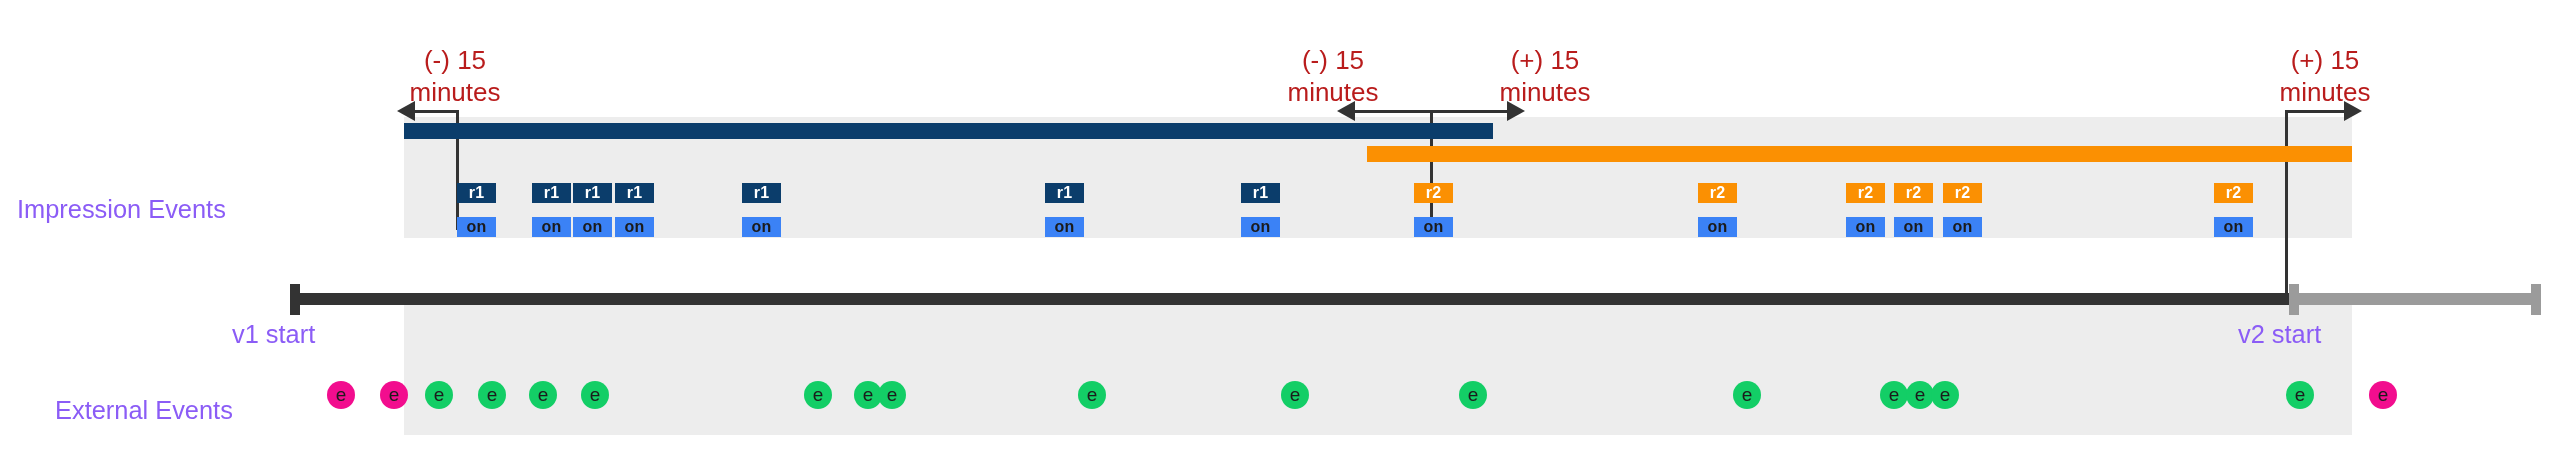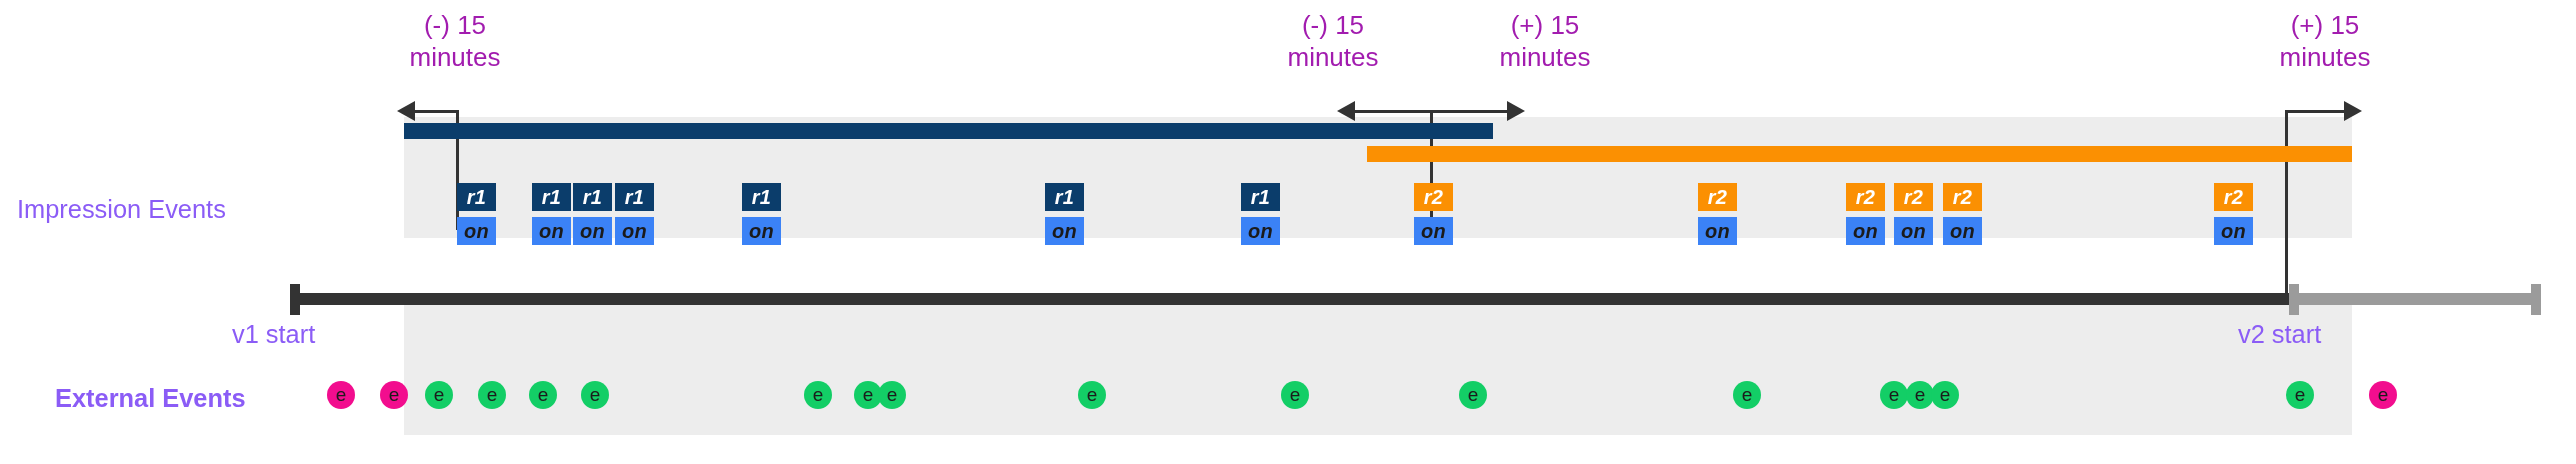--- a/index.html
+++ b/index.html
@@ -3,27 +3,27 @@
 <meta charset="utf-8">
 <style>
   html,body{margin:0;padding:0;background:#ffffff;}
   body{width:2576px;height:464px;overflow:hidden;font-family:"Liberation Sans",sans-serif;}
   #stage{position:relative;width:2576px;height:464px;background:#fff;}
 
   .grayband{position:absolute;background:#ededed;}
 
   .rowlabel{position:absolute;color:#8b5cf6;font-size:25.4px;font-weight:500;white-space:nowrap;}
 
-  .annot{position:absolute;text-align:center;color:#a21caf;font-size:26px;font-weight:500;line-height:32px;white-space:nowrap;}
+  .annot{position:absolute;text-align:center;color:#b91c1c;font-size:26px;font-weight:500;line-height:32px;white-space:nowrap;margin-top:35px;}
 
   .bar{position:absolute;height:16px;}
   .bar.blue{background:#0b3d6b;}
   .bar.orange{background:#fb9002;}
 
-  .chip{position:absolute;width:39px;height:28px;display:flex;align-items:center;justify-content:center;color:#ffffff;font-size:20px;font-weight:600;letter-spacing:0.3px;font-style:italic;}
+  .chip{position:absolute;width:39px;height:20px;display:flex;align-items:center;justify-content:center;color:#ffffff;font-size:16px;font-weight:600;letter-spacing:0.3px;}
   .chip.r1{background:#0b3d6b;}
   .chip.r2{background:#fb9002;}
   .chip.on{background:#3b82f6;color:#1b1b1b;font-weight:600;}
 
   .dot{position:absolute;width:28px;height:28px;border-radius:50%;display:flex;align-items:center;justify-content:center;font-size:19px;color:#1b1b1b;font-weight:500;}
   .dot.green{background:#13ce66;}
   .dot.pink{background:#f20d8e;}
 
   .tlbar{position:absolute;height:12.2px;}
   .tlbar.dark{background:#333333;}
@@ -75,21 +75,21 @@
   <div class="stub" style="left:1430px;top:110px;height:120px;"></div>
 
   <div class="arrowline" style="left:2286px;top:110px;width:58px;"></div>
   <div class="arrowhead right" style="left:2344px;top:101px;"></div>
   <div class="stub" style="left:2285px;top:110px;height:183px;"></div>
 
   <div class="bar blue" style="left:404px;top:123px;width:1089px;"></div>
   <div class="bar orange" style="left:1367px;top:146px;width:985px;"></div>
 
   <div class="rowlabel" style="left:17px;top:195px;">Impression Events</div>
-  <div class="rowlabel" style="left:55px;top:384px;font-weight:bold;">External Events</div>
+  <div class="rowlabel" style="left:55px;top:396px;">External Events</div>
 
   <div id="impression-chips">
       <div class="chip r1" style="left: 457px; top: 183px;">r1</div>
       <div class="chip on" style="left: 457px; top: 217px;">on</div>
       <div class="chip r1" style="left: 532px; top: 183px;">r1</div>
       <div class="chip on" style="left: 532px; top: 217px;">on</div>
       <div class="chip r1" style="left: 573px; top: 183px;">r1</div>
       <div class="chip on" style="left: 573px; top: 217px;">on</div>
       <div class="chip r1" style="left: 615px; top: 183px;">r1</div>
       <div class="chip on" style="left: 615px; top: 217px;">on</div>

